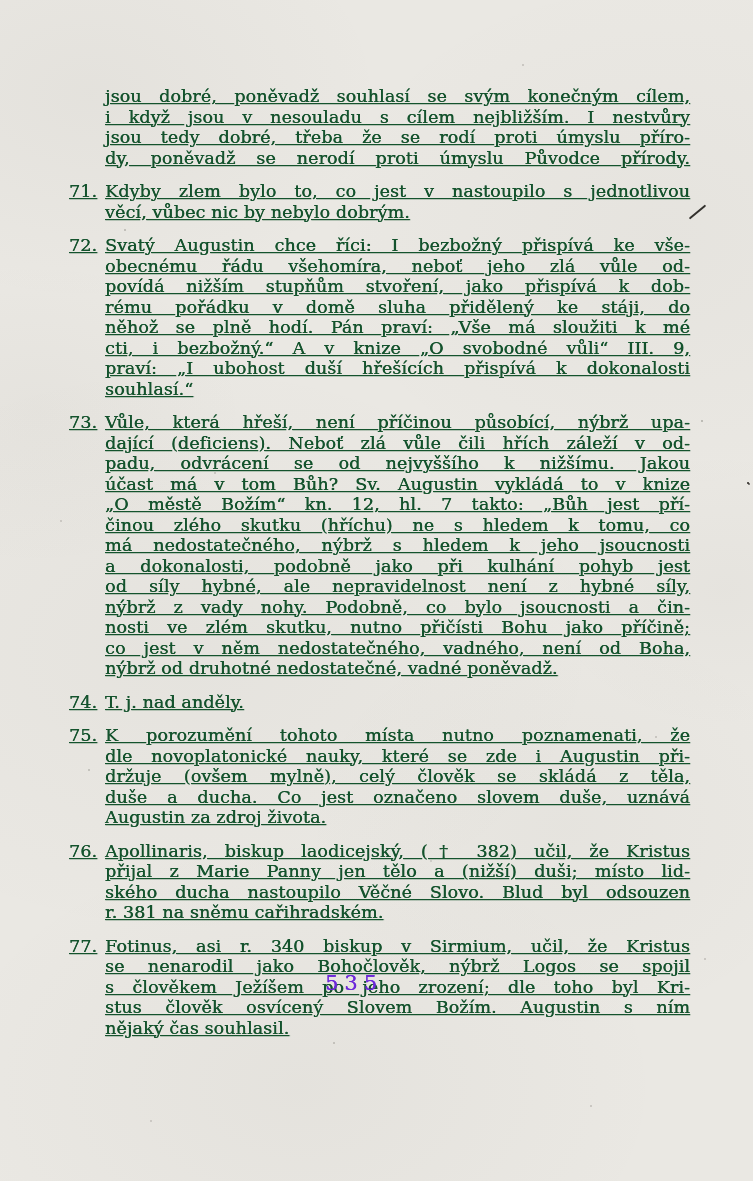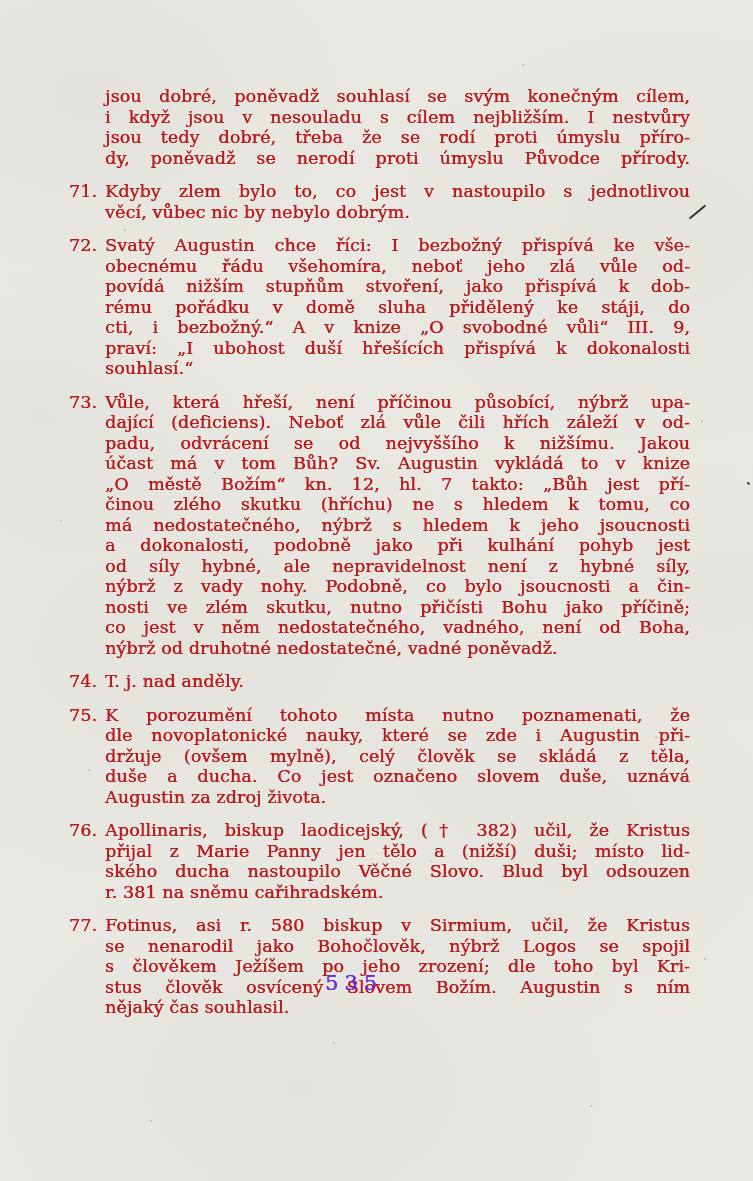--- a/index.html
+++ b/index.html
@@ -101,21 +101,21 @@
       60px  520px 0 0 rgba(60,58,52,0.16),
       430px 860px 0 0 rgba(60,58,52,0.14);
   }
 </style>
 </head>
 <body style="background: rgb(234, 232, 227);">
 
 <div class="page" style="background: rgb(234, 232, 227);">
   <div class="paper-texture"></div>
 
-  <div class="textblock" style="color: #b91c1c;">
+  <div class="textblock" style="color: #14532d; text-decoration: underline;">
     <div class="cont" id="continuation">
         <div class="line">jsou dobré, poněvadž souhlasí se svým konečným cílem,</div>
         <div class="line">i když jsou v nesouladu s cílem nejbližším. I nestvůry</div>
         <div class="line">jsou tedy dobré, třeba že se rodí proti úmyslu příro-</div>
         <div class="line">dy, poněvadž se nerodí proti úmyslu Původce přírody.</div>
       </div>
     <div id="notes">
         <div class="note">
           <div class="num">71.</div>
           <div class="note-body">
@@ -123,20 +123,21 @@
             <div class="line last">věcí, vůbec nic by nebylo dobrým.</div>
           </div>
         </div>
         <div class="note">
           <div class="num">72.</div>
           <div class="note-body">
             <div class="line">Svatý Augustin chce říci: I bezbožný přispívá ke vše-</div>
             <div class="line">obecnému řádu všehomíra, neboť jeho zlá vůle od-</div>
             <div class="line">povídá nižším stupňům stvoření, jako přispívá k dob-</div>
             <div class="line">rému pořádku v domě sluha přidělený ke stáji, do</div>
+            <div class="line">něhož se plně hodí. Pán praví: „Vše má sloužiti k mé</div>
             <div class="line">cti, i bezbožný.“ A v knize „O svobodné vůli“ III. 9,</div>
             <div class="line">praví: „I ubohost duší hřešících přispívá k dokonalosti</div>
             <div class="line last">souhlasí.“</div>
           </div>
         </div>
         <div class="note">
           <div class="num">73.</div>
           <div class="note-body">
             <div class="line">Vůle, která hřeší, není příčinou působící, nýbrž upa-</div>
             <div class="line">dající (deficiens). Neboť zlá vůle čili hřích záleží v od-</div>
@@ -174,21 +175,21 @@
           <div class="note-body">
             <div class="line">Apollinaris, biskup laodicejský, († 382) učil, že Kristus</div>
             <div class="line">přijal z Marie Panny jen tělo a (nižší) duši; místo lid-</div>
             <div class="line">ského ducha nastoupilo Věčné Slovo. Blud byl odsouzen</div>
             <div class="line last">r. 381 na sněmu cařihradském.</div>
           </div>
         </div>
         <div class="note">
           <div class="num">77.</div>
           <div class="note-body">
-            <div class="line">Fotinus, asi r. 580 biskup v Sirmium, učil, že Kristus</div>
+            <div class="line">Fotinus, asi r. 340 biskup v Sirmium, učil, že Kristus</div>
             <div class="line">se nenarodil jako Bohočlověk, nýbrž Logos se spojil</div>
             <div class="line">s člověkem Ježíšem po jeho zrození; dle toho byl Kri-</div>
             <div class="line">stus člověk osvícený Slovem Božím. Augustin s ním</div>
             <div class="line last">nějaký čas souhlasil.</div>
           </div>
         </div>
       </div>
   </div>
 
   <div class="pagenum" style="color: #6d28d9;">535</div>

